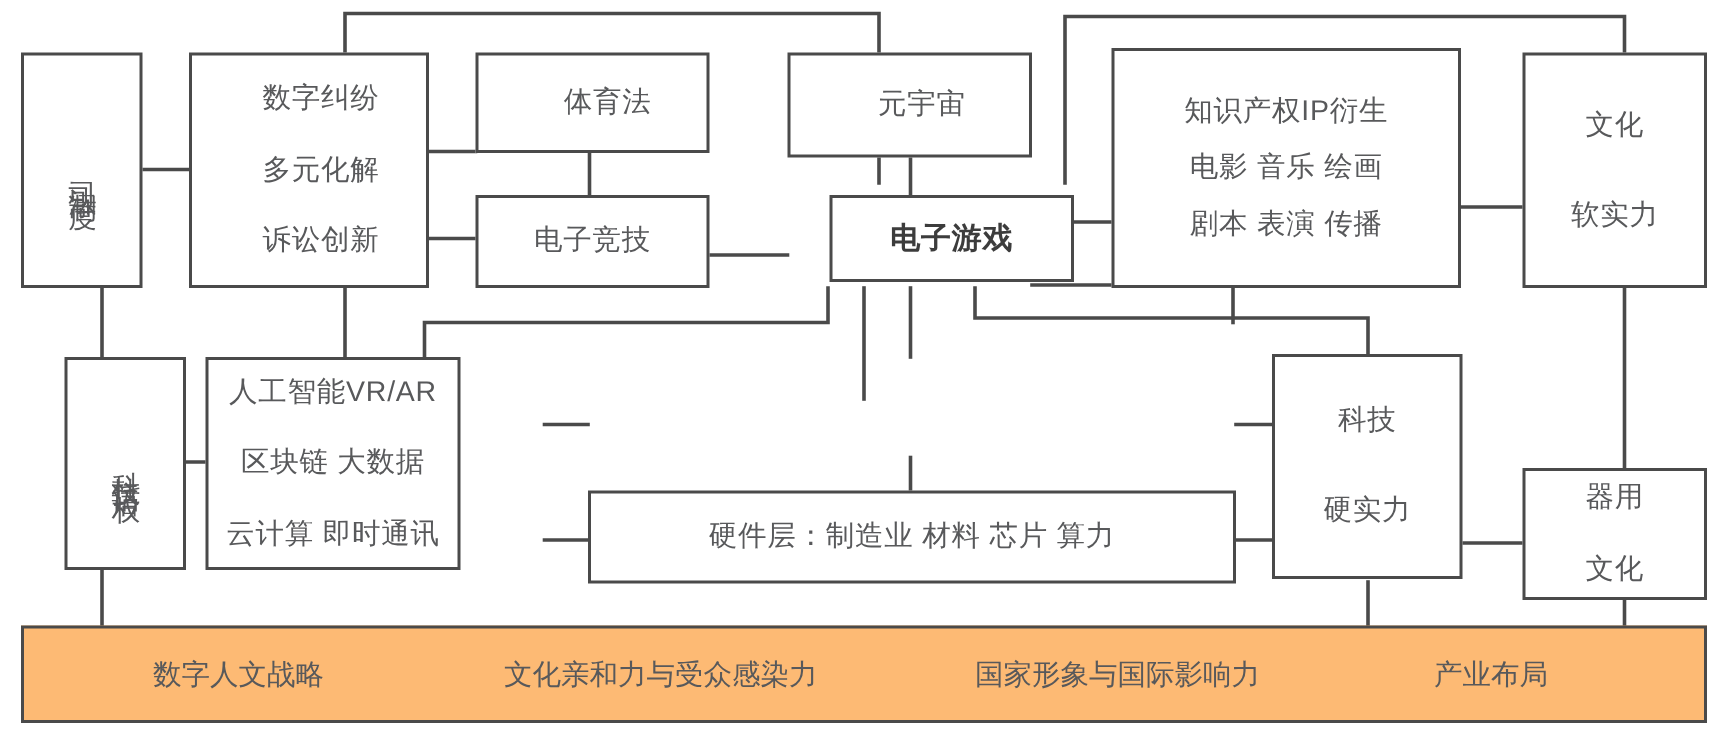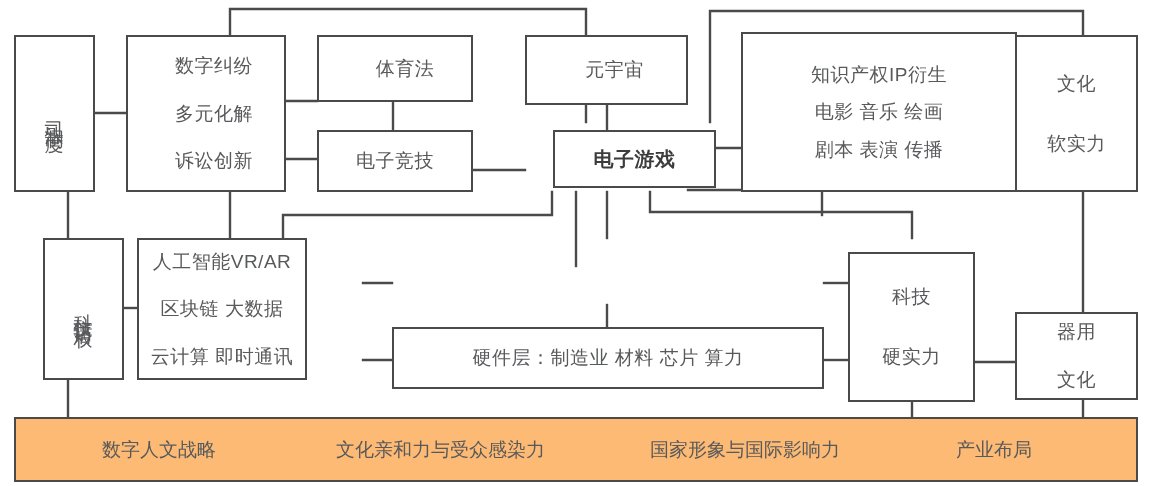--- a/index.html
+++ b/index.html
@@ -137,21 +137,21 @@
   </div>
 
   <div class="node" style="left:525px;top:35px;width:163px;height:70px;padding-left:16px;">
     <span class="ln">元宇宙</span>
   </div>
 
   <div class="node" style="left:553px;top:130px;width:163px;height:58px;align-items:center;">
     <span class="ln strong">电子游戏</span>
   </div>
 
-  <div class="node gap-sm" style="left:741px;top:32px;width:276px;height:160px;">
+  <div class="node gap-sm" style="left:741px;top:32px;width:233px;height:160px;">
     <span class="ln">知识产权IP衍生</span>
     <span class="ln row-inline">
       <span>电影</span>
       <span>音乐</span>
       <span>绘画</span>
     </span>
     <span class="ln row-inline">
       <span>剧本</span>
       <span>表演</span>
       <span>传播</span>
@@ -171,21 +171,21 @@
     <span class="ln">人工智能VR/AR</span>
     <span class="ln">区块链  大数据</span>
     <span class="ln">云计算  即时通讯</span>
   </div>
 
 
   <div class="node" style="left:392px;top:327px;width:432px;height:62px;">
     <span class="ln">硬件层：制造业  材料  芯片  算力</span>
   </div>
 
-  <div class="node gap-lg" style="left:848px;top:252px;width:127px;height:150px;">
+  <div class="node gap-lg" style="left:848px;top:236px;width:127px;height:150px;">
     <span class="ln">科技</span>
     <span class="ln">硬实力</span>
   </div>
 
   <div class="node gap-md" style="left:1015px;top:312px;width:123px;height:88px;">
     <span class="ln">器用</span>
     <span class="ln">文化</span>
   </div>
 
   <div class="bottombar" style="left:14px;top:417px;width:1124px;height:65px;">

